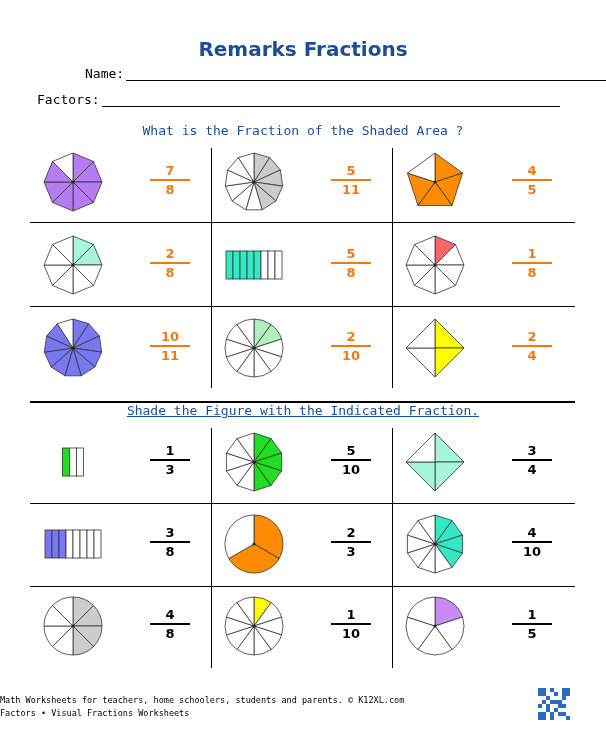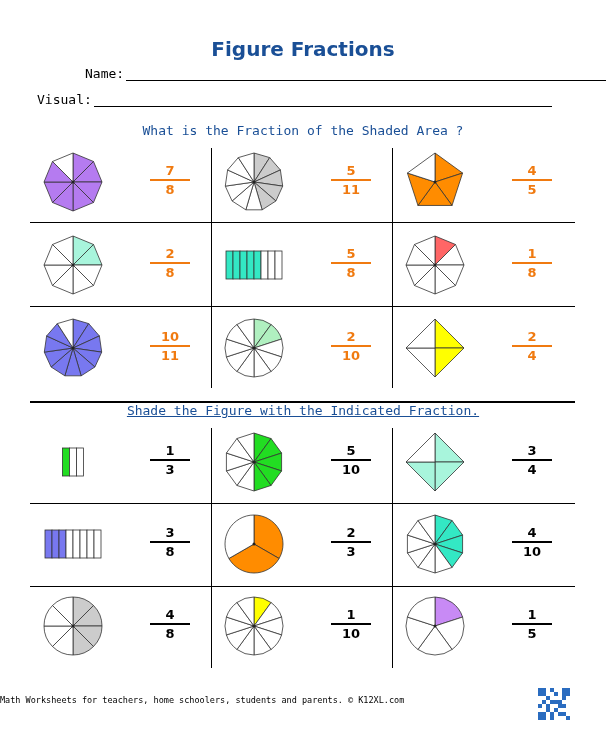--- a/index.html
+++ b/index.html
@@ -23,28 +23,28 @@
   .frac.orange .bar { background: #f07a10; }
   .frac.black { color: #000; }
   .frac.black .bar { background: #000; }
   .footer { position: absolute; left: 0; width: 606px; top: 694px; 
             font-size: 8.5px; line-height: 13px; }
   .qr { position: absolute; left: 538px; top: 688px; width: 32px; height: 32px; }
 </style>
 </head>
 <body>
 
-<div class="title">Figure Fractions</div>
+<div class="title">Remarks Fractions</div>
 
 <div class="field" style="top:66px;padding-left:48px;">
   <span>Name:</span>
   <span class="line" style="width:486px;"></span>
 </div>
 <div class="field" style="top:92px;">
-  <span>Visual:</span>
+  <span>Factors:</span>
   <span class="line" style="width:458px;"></span>
 </div>
 
 <div class="section-title" style="top:123px;">What is the Fraction of the Shaded Area ?</div>
 
 <div class="vline" style="left:211px; top:148px; height:240px;"></div>
 <div class="vline" style="left:392px; top:148px; height:240px;"></div>
 <div class="hline" style="left:30px; width:545px; top:222px;"></div>
 <div class="hline" style="left:30px; width:545px; top:306px;"></div>
 
@@ -365,20 +365,21 @@
       <div class="frac black" style="left: 118px; top: 20px;">
         <div>1</div>
         <div class="bar"></div>
         <div>5</div>
       </div>
     </div>
   </div>
 
 <div class="footer">
   <div>Math Worksheets for teachers, home schoolers, students and parents. © K12XL.com</div>
+  <div>Factors • Visual Fractions Worksheets</div>
 </div>
 <svg class="qr" viewBox="0 0 8 8">
   <rect width="8" height="8" fill="#fff"></rect>
   <g fill="#2a6cc0">
     <rect x="0" y="0" width="2" height="2"></rect>
       <rect x="6" y="0" width="2" height="2"></rect>
       <rect x="0" y="6" width="2" height="2"></rect>
     <rect x="3" y="0" width="1" height="1"></rect>
       <rect x="4" y="1" width="1" height="1"></rect>
       <rect x="2" y="2" width="1" height="1"></rect>

